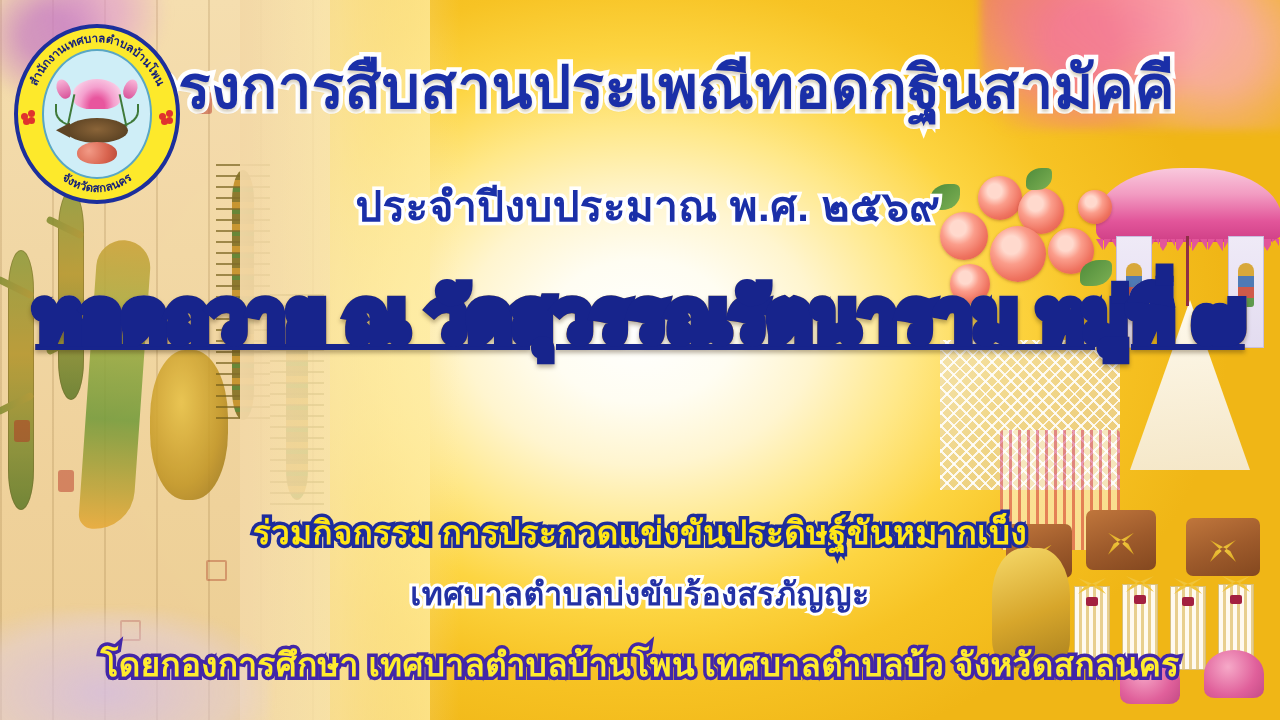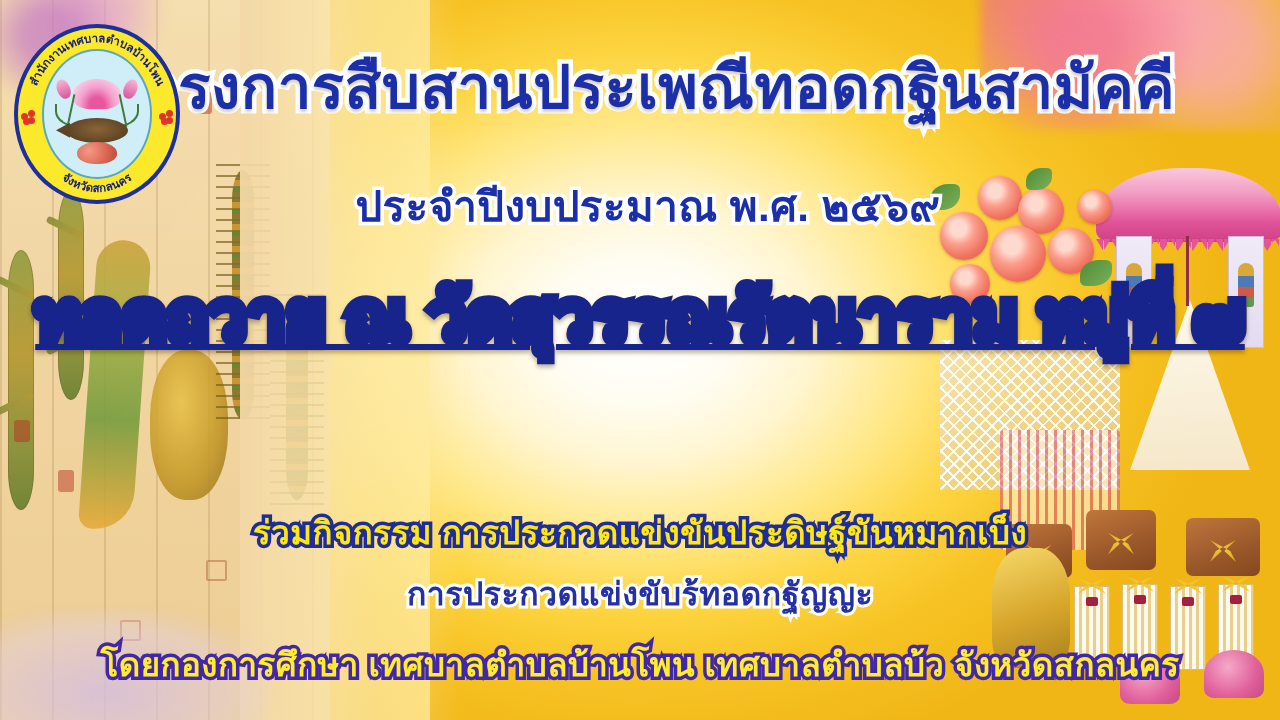--- a/index.html
+++ b/index.html
@@ -325,21 +325,21 @@
     <div class="flowerpot" style="left:214px;top:150px;"></div>
     <div class="flowerpot" style="left:130px;top:156px;"></div>
   </div>
   <div class="goldurn"></div>
 
   <div class="stage">
     <div class="line l1">โครงการสืบสานประเพณีทอดกฐินสามัคคี</div>
     <div class="line l2">ประจำปีงบประมาณ พ.ศ. ๒๕๖๙</div>
     <div class="line l3">ทอดถวาย ณ วัดสุวรรณรัตนาราม หมู่ที่ ๗</div>
     <div class="line l5">ร่วมกิจกรรม การประกวดแข่งขันประดิษฐ์ขันหมากเบ็ง</div>
-    <div class="line l6">การประกวดแข่งขับร้ทอดกฐัญญะ</div>
+    <div class="line l6">เทศบาลตำบลบ่งขับร้องสรภัญญะ</div>
     <div class="line l7">โดยกองการศึกษา  เทศบาลตำบลบ้านโพน  เทศบาลตำบลบ้ว  จังหวัดสกลนคร</div>
   </div>
 
   <div class="logo">
     <div class="logo-ring"></div>
     <div class="logo-inner">
       <div class="lotus"></div>
       <div class="lotus-bud" style="left:12%;top:22%;transform:rotate(-22deg);"></div>
       <div class="lotus-bud" style="right:12%;top:22%;transform:rotate(22deg);"></div>
       <div class="stem" style="left:24%;top:34%;height:26%;transform:rotate(12deg);"></div>

